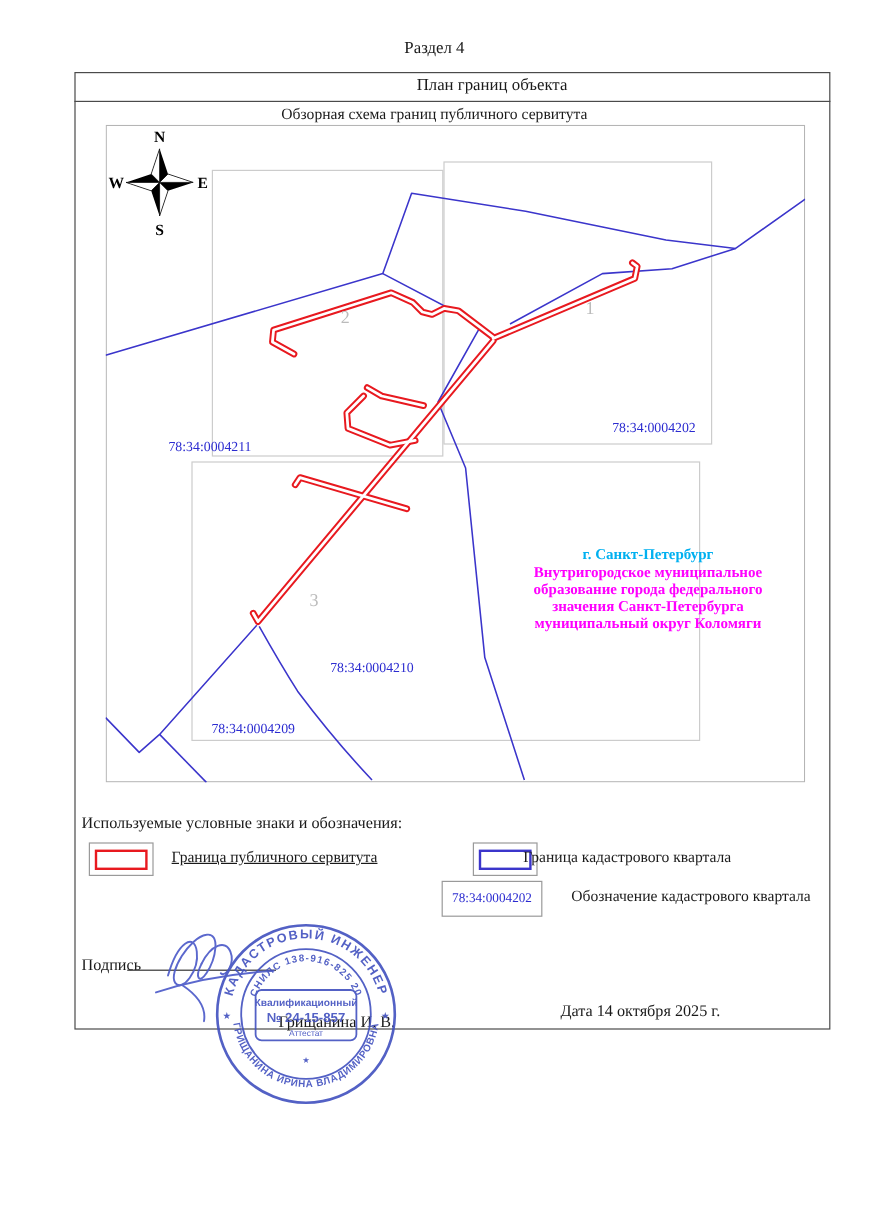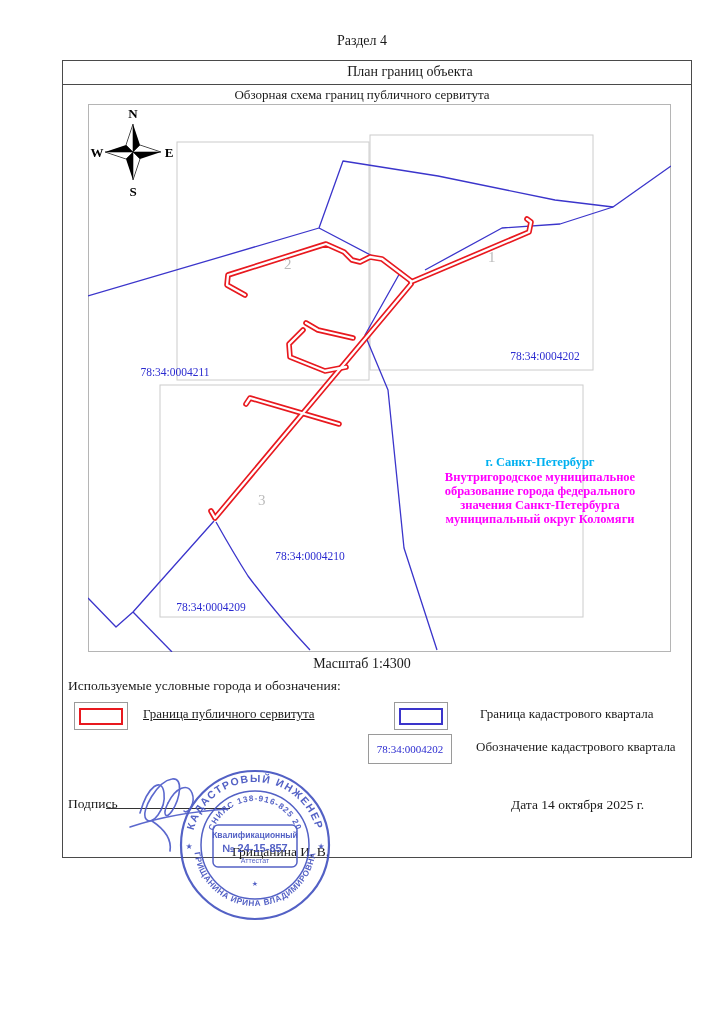--- a/index.html
+++ b/index.html
@@ -17,21 +17,21 @@
   .legend-heading{left:68px;top:678px;font-size:13.5px;}
   .legend-label{font-size:13px;}
   .swatch-outer{width:54px;height:28px;border:1px solid #9a9a9a;box-sizing:border-box;background:#fff;
                 display:flex;align-items:center;justify-content:center;}
   .swatch-inner{width:44px;height:17px;box-sizing:border-box;}
   .desig-box{left:368px;top:734px;width:84px;height:30px;border:1px solid #9a9a9a;box-sizing:border-box;
              display:flex;align-items:center;justify-content:center;font-size:11px;color:#2b2bd0;}
   .sig-label{left:68px;top:796px;font-size:13.5px;text-align:center;}
   .sig-line{left:106px;top:784px;width:124px;height:24px;border-bottom:1px solid #333;}
   .sig-name{left:232px;top:844px;font-size:13.5px;}
-  .date-text{left:467px;top:797px;font-size:13.5px;margin-left:44px;}
+  .date-text{left:467px;top:835px;font-size:13.5px;}
   .note-line{fill:#ff00ff;font-weight:bold;font-size:12.5px;text-anchor:middle;
              font-family:"Liberation Serif","DejaVu Serif",serif;}
   .note-city{fill:#00b0f0;}
   .qlabel{fill:#2b2bd0;font-size:11.5px;text-anchor:middle;font-family:"Liberation Serif","DejaVu Serif",serif;}
   .pnum{fill:#bbbbbb;font-size:15px;font-family:"Liberation Serif","DejaVu Serif",serif;}
   .compass-letter{fill:#000;font-size:13px;font-weight:bold;text-anchor:middle;
                   font-family:"Liberation Serif","DejaVu Serif",serif;}
   .stamp-text{fill:#4150bf;font-family:"Liberation Sans","DejaVu Sans",sans-serif;}
 </style>
 </head>
@@ -107,33 +107,32 @@
       <polygon points="45,76 45,48 52,55" fill="#fff" stroke="#000" stroke-width="0.6"></polygon>
       <polygon points="17,48 45,48 38,55" fill="#fff" stroke="#000" stroke-width="0.6"></polygon>
       <polygon points="73,48 45,48 52,41" fill="#fff" stroke="#000" stroke-width="0.6"></polygon>
       <text x="45" y="14" class="compass-letter">N</text>
       <text x="81" y="53" class="compass-letter">E</text>
       <text x="45" y="92" class="compass-letter">S</text>
       <text x="9" y="53" class="compass-letter">W</text>
     </g>
   </svg>
 
-  <div class="abs center-text scale">Масштаб 1:4300</div>
 
-  <div class="abs legend-heading">Используемые условные города и обозначения:</div>
+  <div class="abs legend-heading">Используемые условные знаки и обозначения:</div>
 
   <div class="abs swatch-outer" style="left:74px;top:702px;">
     <div class="swatch-inner" style="border:2px solid #e8191f;"></div>
   </div>
   <div class="abs legend-label" style="left:143px;top:706px;text-decoration:underline;">Граница публичного сервитута</div>
 
   <div class="abs swatch-outer" style="left:394px;top:702px;">
     <div class="swatch-inner" style="border:2px solid #3b35cb;"></div>
   </div>
-  <div class="abs legend-label" style="left:480px;top:706px;">Граница кадастрового квартала</div>
+  <div class="abs legend-label" style="left:436px;top:706px;">Граница кадастрового квартала</div>
 
   <div class="abs desig-box">
     <span>78:34:0004202</span>
   </div>
   <div class="abs legend-label" style="left:476px;top:739px;">Обозначение кадастрового квартала</div>
 
   <div class="abs sig-label">Подпись</div>
   <div class="abs sig-line"></div>
   <div class="abs sig-name">Грищанина И. В.</div>
   <div class="abs date-text">

